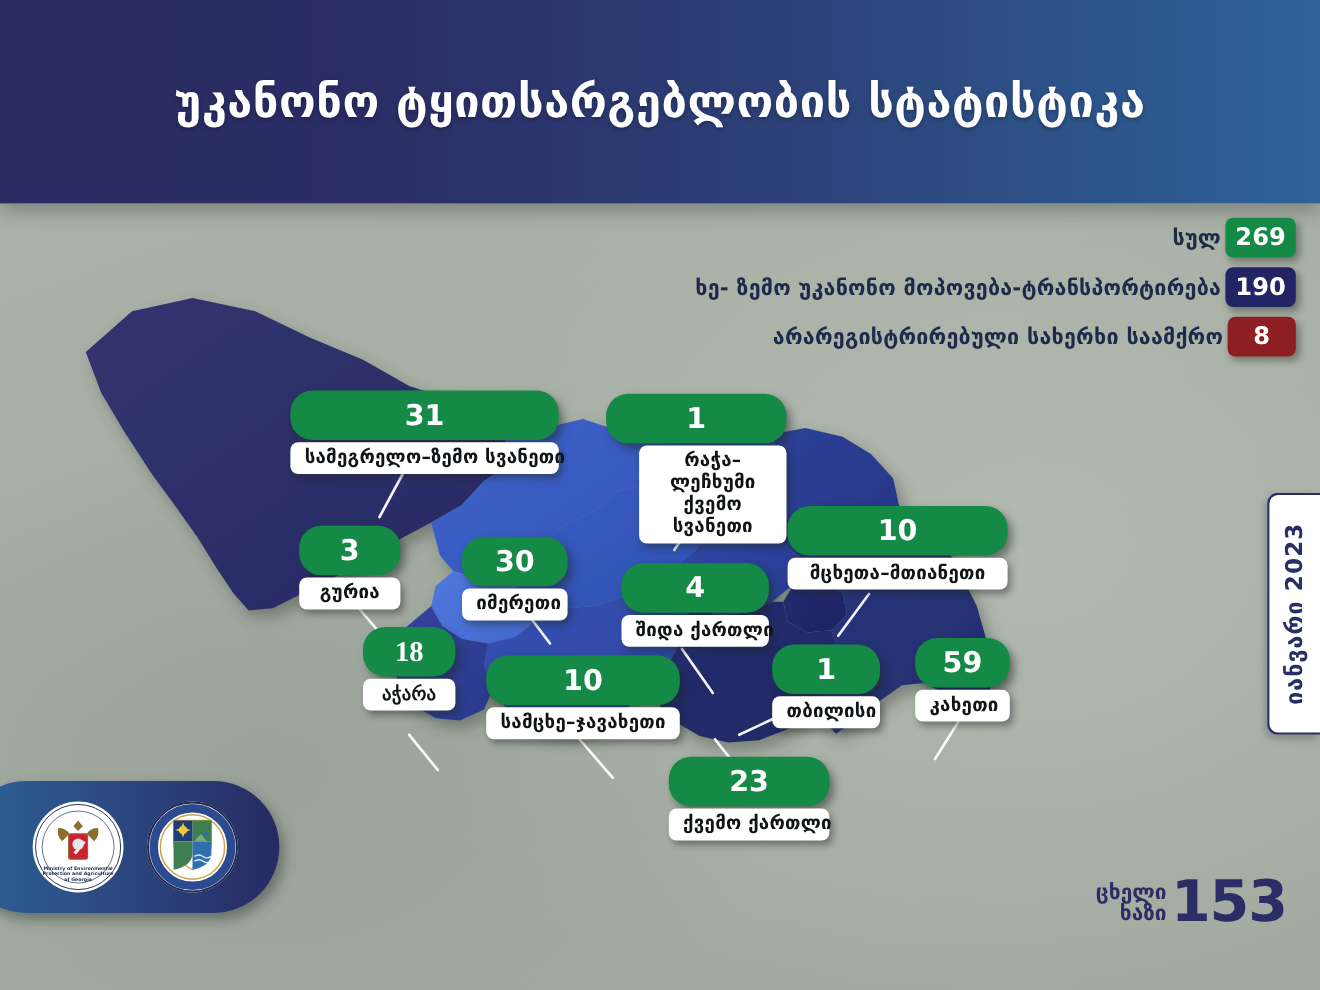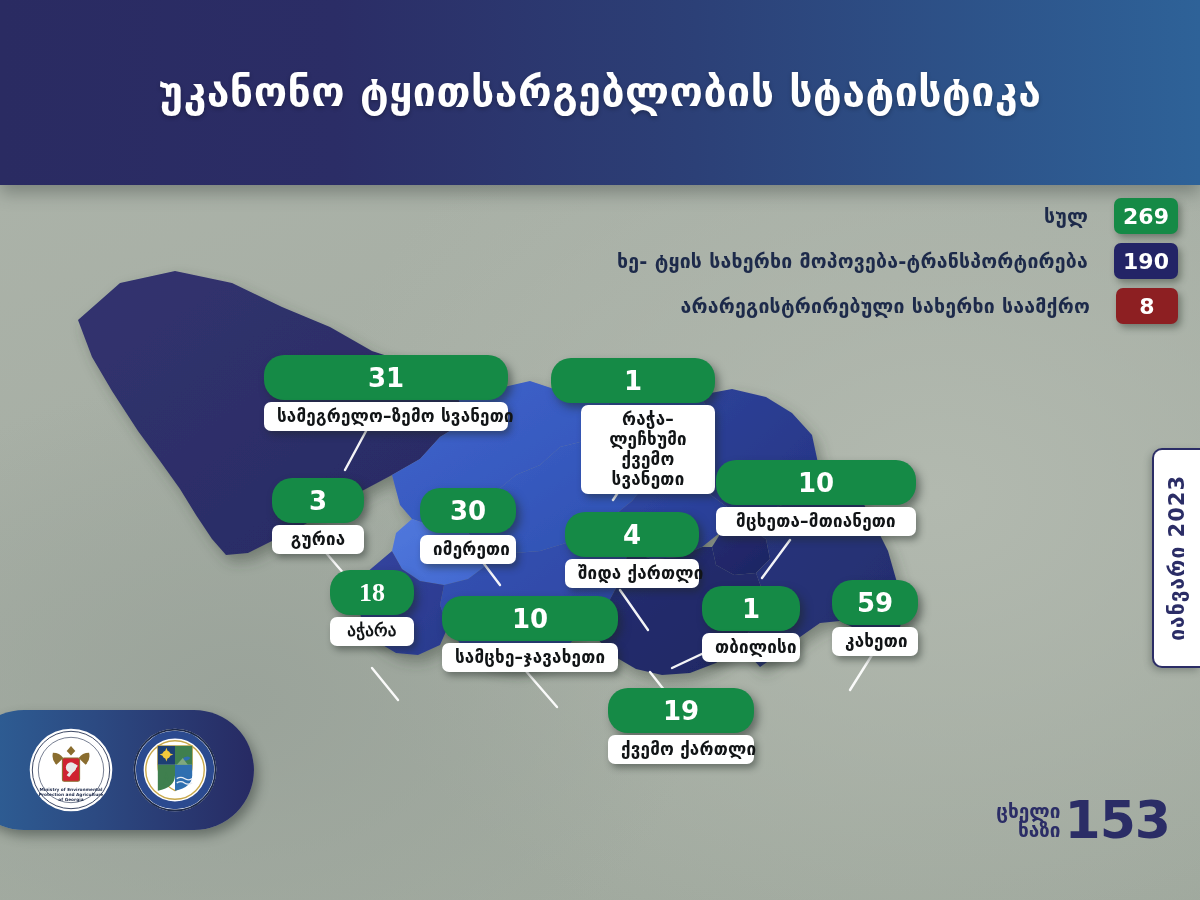--- a/index.html
+++ b/index.html
@@ -37,21 +37,21 @@
     line-height:1;
     text-shadow:0 2px 4px rgba(0,0,0,.28);
     white-space:nowrap;
   }
 
   
   .legend{
     position:absolute;right:22px;top:198px;z-index:6;
     display:flex;flex-direction:column;gap:9px;align-items:flex-end;
   }
-  .legend-row{display:flex;align-items:center;gap:26px;justify-content:flex-end;}
+  .legend-row{display:flex;align-items:center;gap:4px;justify-content:flex-end;}
   .legend-label{
     color:#1d2a4a;font-size:19.5px;font-weight:700;letter-spacing:.2px;
     text-align:right;white-space:nowrap;
   }
   .legend-chip{
     min-width:62px;height:36px;border-radius:7px;
     display:flex;align-items:center;justify-content:center;
     color:#fff;font-size:22px;font-weight:700;
     box-shadow:3px 4px 7px rgba(45,55,45,.45);
     padding:0 9px;box-sizing:border-box;text-align:right;
@@ -132,21 +132,21 @@
   <div class="header">
     <div class="header-title">უკანონო ტყითსარგებლობის სტატისტიკა</div>
   </div>
 
   <div class="legend">
     <div class="legend-row">
       <div class="legend-label">სულ</div>
       <div class="legend-chip chip-green">269</div>
     </div>
     <div class="legend-row">
-      <div class="legend-label">ხე- ტყის სახერხი  მოპოვება-ტრანსპორტირება</div>
+      <div class="legend-label">ხე- ზემო უკანონო  მოპოვება-ტრანსპორტირება</div>
       <div class="legend-chip chip-navy">190</div>
     </div>
     <div class="legend-row">
       <div class="legend-label">არარეგისტრირებული სახერხი საამქრო</div>
       <div class="legend-chip chip-red">8</div>
     </div>
   </div>
 
   <div class="mapwrap">
     <svg viewBox="0 0 1200 725" xmlns="http://www.w3.org/2000/svg">
@@ -310,21 +310,21 @@
     <div class="m-num">1</div>
     <div class="m-name">თბილისი</div>
   </div>
 
   <div class="marker" style="left:832px;top:580px;width:86px;">
     <div class="m-num">59</div>
     <div class="m-name">კახეთი</div>
   </div>
 
   <div class="marker" style="left:608px;top:688px;width:146px;">
-    <div class="m-num">19</div>
+    <div class="m-num">23</div>
     <div class="m-name">ქვემო ქართლი</div>
   </div>
 
   <div class="datetab">
     <span>იანვარი 2023</span>
   </div>
 
   <div class="hotline">
     <div class="hotline-words">
       <span>ცხელი</span>

